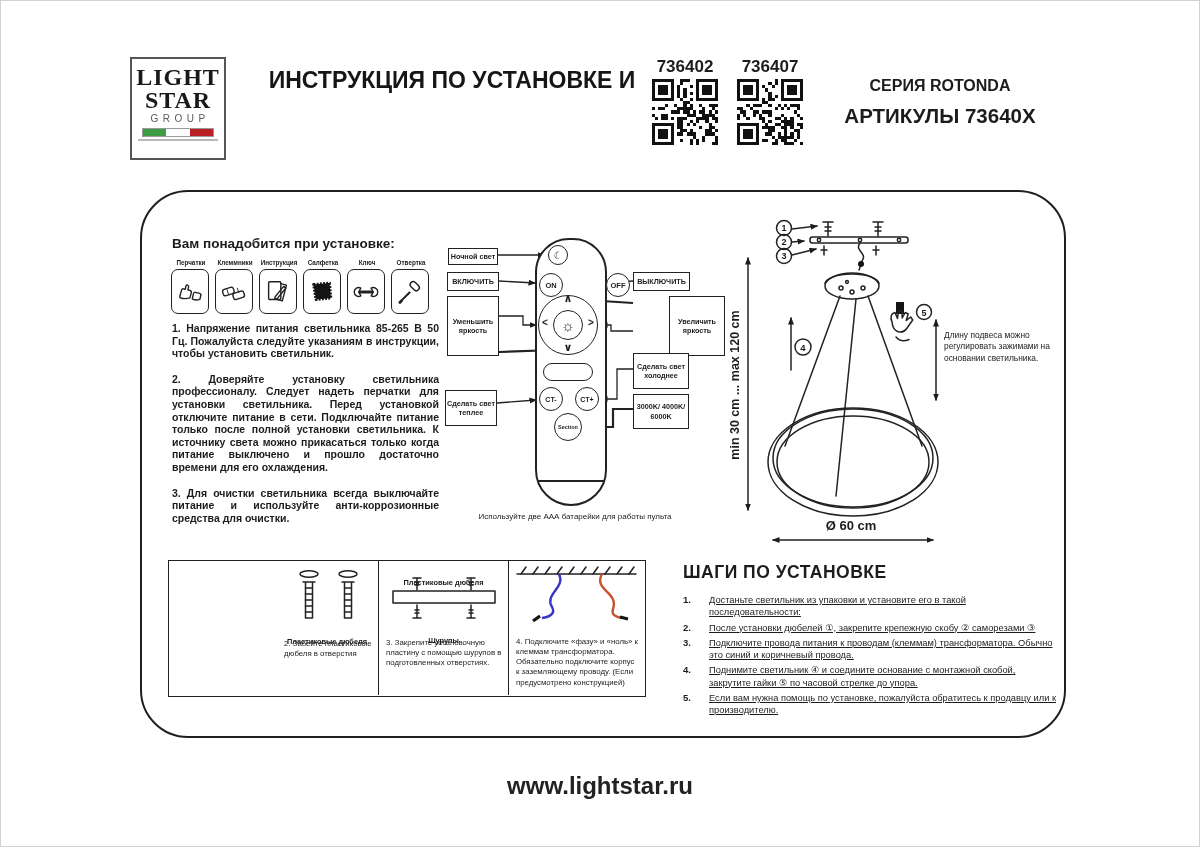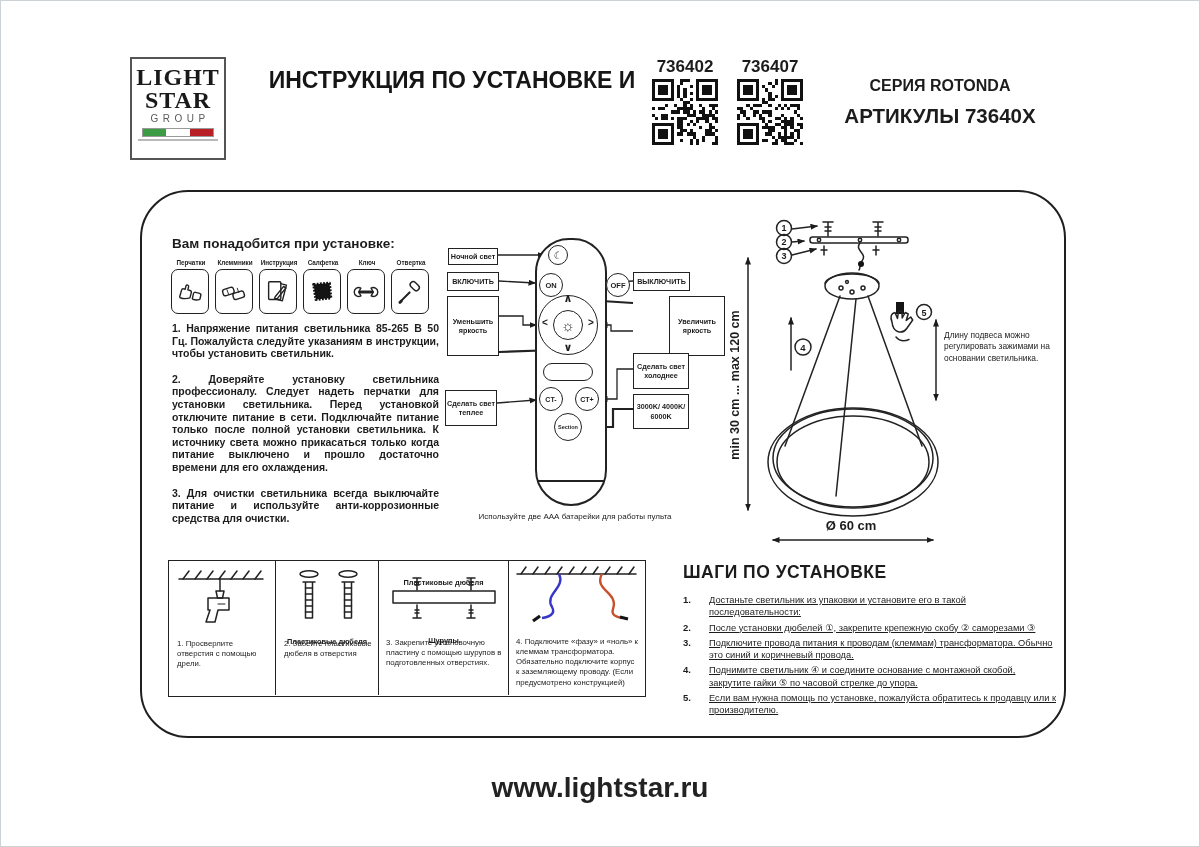--- a/index.html
+++ b/index.html
@@ -74,21 +74,21 @@
   .cell-caption { position:absolute; font-size:7.8px; line-height:1.3; }
   .cell-label { position:absolute; width:100%; text-align:center; font-size:7.4px; font-weight:700;margin-top:12px; }
 
   
   .steps-title { left:683px; top:562px; font-size:17.5px; font-weight:700; letter-spacing:.5px; }
   .steps { left:683px; top:594px; width:376px; }
   .step-row { display:flex; margin-bottom:3px; }
   .step-num { width:26px; font-size:9.5px; font-weight:700; flex:none; }
   .step-text { flex:1; font-size:9.3px; line-height:1.32;text-decoration:underline; }
 
-  .footer { left:0; top:772px; width:1200px; text-align:center; font-weight:700; font-size:28px; color:#222; }
+  .footer { left:0; top:772px; width:1200px; text-align:center; font-weight:700; font-size:24px; color:#222; }
 
   svg .ink { stroke:#222; fill:none; stroke-width:1.5; stroke-linecap:round; stroke-linejoin:round; }
   svg text { font-family:"Liberation Sans","DejaVu Sans",sans-serif; }
 </style>
 </head>
 <body>
 
 <div class="page-border"></div>
 
 <div class="abs logo">
@@ -560,33 +560,20 @@
 
   <line x1="73" y1="340" x2="233" y2="340" class="ink" stroke-width="1.3" marker-start="url(#lpS)" marker-end="url(#lpE)"></line>
 </svg>
 
 <div class="abs vdim-label">min 30 cm ... max 120 cm</div>
 <div class="abs lamp-note">Длину подвеса можно регулировать зажимами на основании светильника.</div>
 <div class="abs dia-label">Ø 60 cm</div>
 
 <div class="abs panels">
 
-  <div class="cell bordered" style="left:0;width:107px;">
-    <svg width="107" height="74" viewBox="0 0 107 74">
-      <g class="ink" stroke-width="1.2">
-        <path d="M10 18 h84"></path>
-        <path d="M14 18 l6-8 M26 18 l6-8 M38 18 l6-8 M50 18 l6-8 M62 18 l6-8 M74 18 l6-8 M86 18 l6-8"></path>
-        <path d="M51 18 v12"></path>
-        <path d="M47 30 h8 l-1.5 7 h-5 z"></path>
-        <path d="M39 37 h21 v12 h-11 l-3 12 h-9 l4-12 h-2 z"></path>
-        <path d="M49 43 h7" stroke-width="1"></path>
-      </g>
-    </svg>
-    <div class="cell-caption" style="left:8px;top:78px;width:92px;">1. Просверлите отверстия с помощью дрели.</div>
-  </div>
 
   <div class="cell bordered" style="left:107px;width:103px;">
     <svg width="103" height="62" viewBox="0 0 103 62" style="margin-top:4px;">
       <g class="ink" stroke-width="1.2">
         <ellipse cx="33" cy="9" rx="9" ry="3.2"></ellipse>
           <ellipse cx="72" cy="9" rx="9" ry="3.2"></ellipse>
         <path d="M27 17 h12 M29.5 17 v36 h7 v-36"></path>
         <path d="M29.5 23 h7 M29.5 29 h7 M29.5 35 h7 M29.5 41 h7 M29.5 47 h7"></path>
         <path d="M66 17 h12 M68.5 17 v36 h7 v-36"></path>
         <path d="M68.5 23 h7 M68.5 29 h7 M68.5 35 h7 M68.5 41 h7 M68.5 47 h7"></path>

